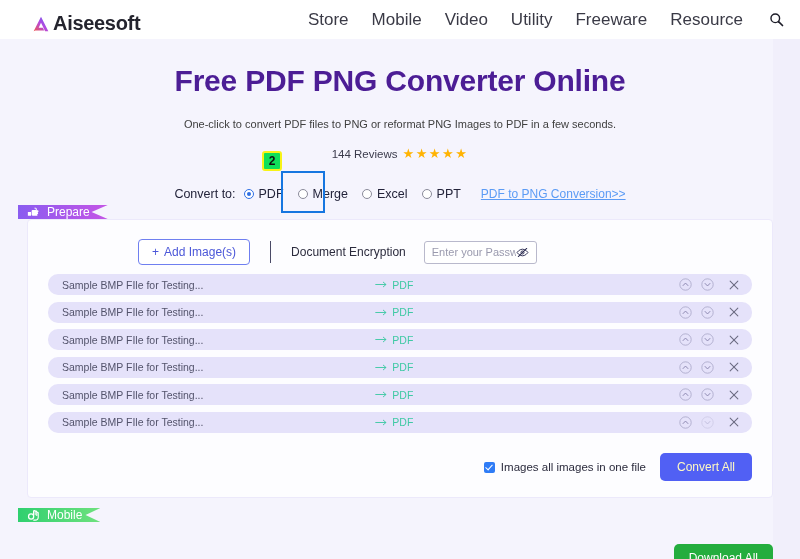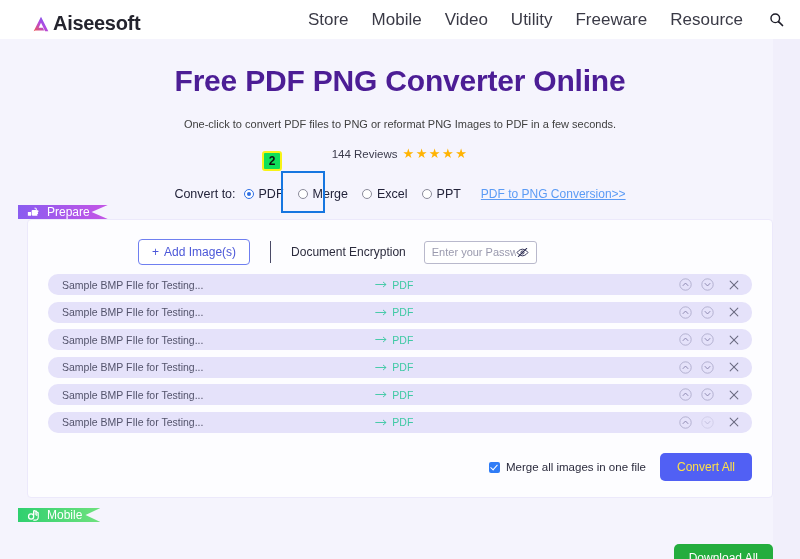--- a/index.html
+++ b/index.html
@@ -194,21 +194,21 @@
   .cbox {
     width: 11px; height: 11px; border-radius: 2px;
     background: #2f7cf6; position: relative; display: inline-block;
   }
   .cbox::after {
     content: ""; position: absolute; left: 3px; top: 1px;
     width: 3px; height: 6px; border: solid #fff;
     border-width: 0 1.5px 1.5px 0; transform: rotate(42deg);
   }
   .btn-primary {
-    background: #5160f4; color: #fde047; border: 0; border-radius: 5px;
+    background: #5160f4; color: #fef9c3; border: 0; border-radius: 5px;
     font-size: 12px; padding: 7px 17px; cursor: pointer;
     font-family: "Liberation Sans", sans-serif;
   }
   .btn-green {
     background: #24ad3e; color: #fff; border: 0; border-radius: 5px;
     font-size: 12px; padding: 7px 15px; cursor: pointer;
     font-family: "Liberation Sans", sans-serif;
   }
 
   
@@ -486,21 +486,21 @@
             <line x1="11.5" y1="2.5" x2="2.5" y2="11.5" stroke="#6a6a80" stroke-width="1.2" stroke-linecap="round"></line>
           </svg>
         </span>
       </div>
 
     </div>
 
     <div class="card-footer">
       <span class="merge-wrap">
         <span class="cbox"></span>
-        <span>Merge all images in one file</span>
+        <span>Images all images in one file</span>
       </span>
       <button class="btn-primary">Convert All</button>
     </div>
 
   </div>
 </div>
 
 <div class="result-wrap">
   <div class="ribbon result">
     <svg class="ribbon-icon" viewBox="0 0 24 24">

